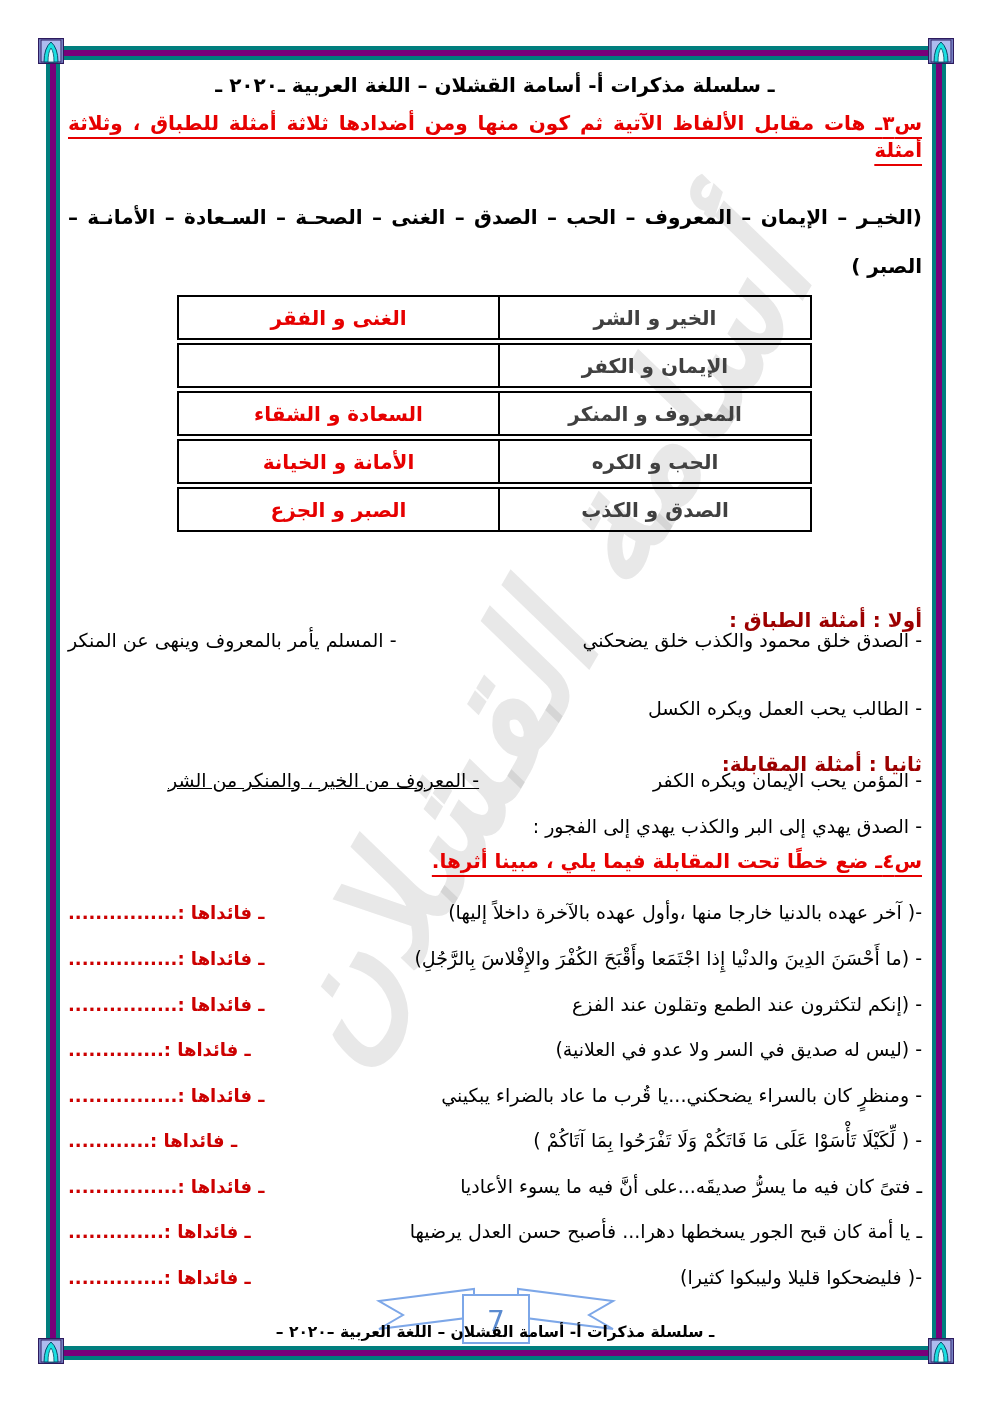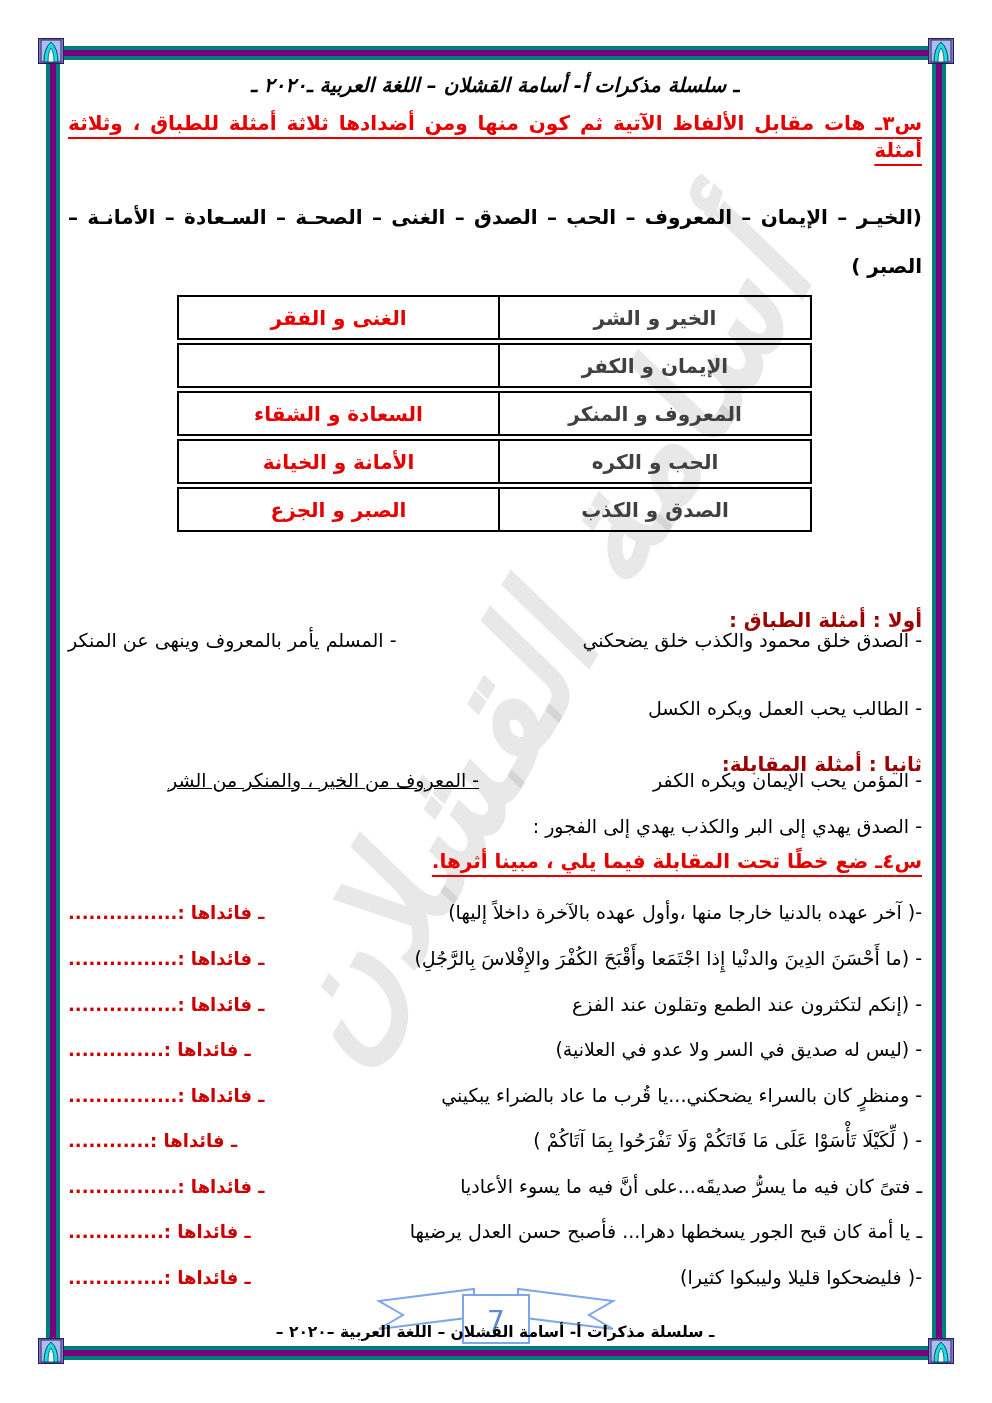--- a/index.html
+++ b/index.html
@@ -59,21 +59,20 @@
     z-index: 2;
     font-size: 20px;
     line-height: 1.35;
   }
   .doc-header {
     top: 72px;
     text-align: center;
     font-weight: bold;
     color: #000;
     font-size: 20px;
-    font-style: italic;
   }
   .q-title {
     color: #e60000;
     font-weight: bold;
     text-decoration: underline;
     text-decoration-color: #e60000;
     text-decoration-thickness: 2px;
     text-underline-offset: 7px;
   }
   .q3-title1 { top: 110px; text-align: justify; text-align-last: justify; }

